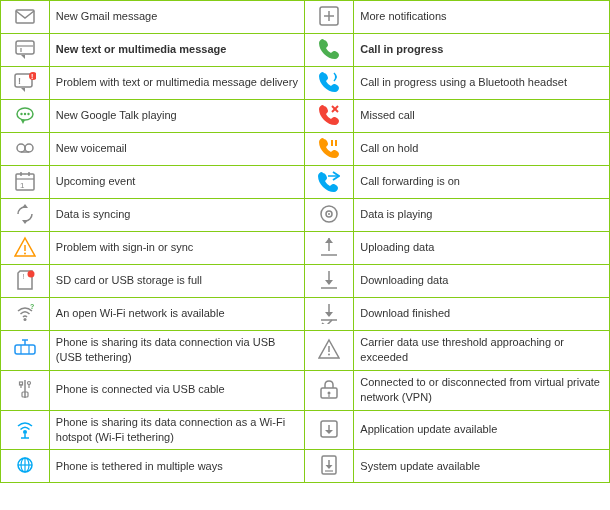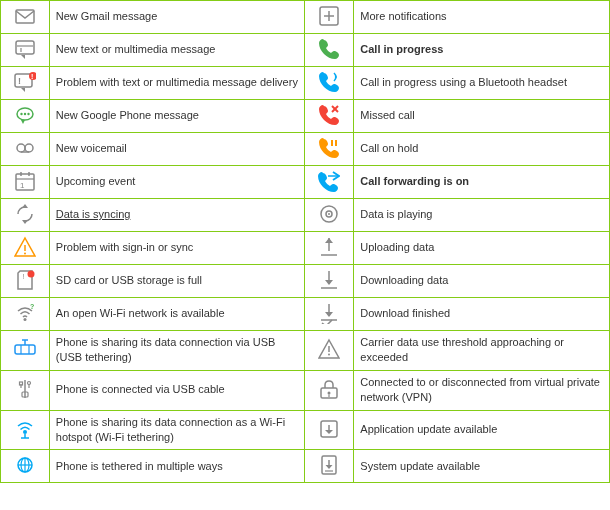--- a/index.html
+++ b/index.html
@@ -50,21 +50,21 @@
           </svg></td>
     <td class="text-cell" style="color:#333;">More notifications</td>
   </tr>
       <tr>
     <td class="icon-cell"><svg width="22" height="22" viewBox="0 0 22 22">
             <rect x="2" y="3" width="18" height="13" rx="2" fill="none" stroke="#888" stroke-width="1.5"></rect>
             <line x1="3" y1="8" x2="19" y2="8" stroke="#888" stroke-width="1.2"></line>
             <line x1="7" y1="10" x2="7" y2="14" stroke="#888" stroke-width="1.2"></line>
             <polygon points="7,17 11,21 11,17" fill="#888"></polygon>
           </svg></td>
-    <td class="text-cell" style="color:#333;">New text or multimedia message</td>
+    <td class="text-cell" style="color:#333;font-weight:bold;">New text or multimedia message</td>
     <td class="icon-cell"><svg width="22" height="22" viewBox="0 0 22 22">
             <path d="M6 2 C8 2 10 5 10 7 C10 8 9 9 8 10 C9 12 11 14 13 15 C14 14 15 13 16 13 C18 13 21 15 21 17 C21 19 19 21 17 21 C9 21 1 13 1 5 C1 3 3 1 5 1 Z" fill="#4caf50"></path>
           </svg></td>
     <td class="text-cell" style="color:#333;font-weight:bold;">Call in progress</td>
   </tr>
       <tr>
     <td class="icon-cell"><svg width="22" height="22" viewBox="0 0 22 22">
             <rect x="1" y="3" width="17" height="13" rx="2" fill="none" stroke="#888" stroke-width="1.5"></rect>
             <text x="4" y="13" font-size="9" fill="#888" font-weight="bold">!</text>
             <polygon points="7,17 11,21 11,17" fill="#888"></polygon>
@@ -80,21 +80,21 @@
     <td class="text-cell" style="color:#333;">Call in progress using a Bluetooth headset</td>
   </tr>
       <tr>
     <td class="icon-cell"><svg width="22" height="22" viewBox="0 0 22 22">
             <ellipse cx="11" cy="10" rx="8" ry="6" fill="none" stroke="#4caf50" stroke-width="1.5"></ellipse>
             <circle cx="7.5" cy="10" r="1.2" fill="#4caf50"></circle>
             <circle cx="11" cy="10" r="1.2" fill="#4caf50"></circle>
             <circle cx="14.5" cy="10" r="1.2" fill="#4caf50"></circle>
             <polygon points="7,16 9,20 11,16" fill="#4caf50"></polygon>
           </svg></td>
-    <td class="text-cell" style="color:#333;">New Google Phone message</td>
+    <td class="text-cell" style="color:#333;">New Google Talk playing</td>
     <td class="icon-cell"><svg width="22" height="22" viewBox="0 0 22 22">
             <path d="M6 2 C8 2 10 5 10 7 C10 8 9 9 8 10 C9 12 11 14 13 15 C14 14 15 13 16 13 C18 13 21 15 21 17 C21 19 19 21 17 21 C9 21 1 13 1 5 C1 3 3 1 5 1 Z" fill="#f44336"></path>
             <line x1="14" y1="2" x2="20" y2="8" stroke="#f44336" stroke-width="2"></line>
             <line x1="20" y1="2" x2="14" y2="8" stroke="#f44336" stroke-width="2"></line>
           </svg></td>
     <td class="text-cell" style="color:#333;">Missed call</td>
   </tr>
       <tr>
     <td class="icon-cell"><svg width="22" height="22" viewBox="0 0 22 22">
             <circle cx="7" cy="11" r="4" fill="none" stroke="#888" stroke-width="1.5"></circle>
@@ -116,30 +116,30 @@
             <line x1="7" y1="2" x2="7" y2="6" stroke="#888" stroke-width="1.5"></line>
             <line x1="15" y1="2" x2="15" y2="6" stroke="#888" stroke-width="1.5"></line>
             <text x="6" y="18" font-size="8" fill="#888">1</text>
           </svg></td>
     <td class="text-cell" style="color:#333;">Upcoming event</td>
     <td class="icon-cell"><svg width="22" height="22" viewBox="0 0 22 22">
             <path d="M5 3 C7 3 9 6 9 8 C9 9 8 10 7 11 C8 13 10 15 12 16 C13 15 14 14 15 14 C17 14 20 16 20 18 C20 20 18 22 16 22 C8 22 0 14 0 6 C0 4 2 2 4 2 Z" fill="#03a9f4"></path>
             <polyline points="15,2 21,6 15,10" fill="none" stroke="#03a9f4" stroke-width="1.8"></polyline>
             <path d="M10,6 Q15,6 21,6" fill="none" stroke="#03a9f4" stroke-width="1.5"></path>
           </svg></td>
-    <td class="text-cell" style="color:#333;font-weight:bold;">Call forwarding is on</td>
+    <td class="text-cell" style="color:#333;">Call forwarding is on</td>
   </tr>
       <tr>
     <td class="icon-cell"><svg width="22" height="22" viewBox="0 0 22 22">
             <path d="M4 11 A7 7 0 0 1 11 4" fill="none" stroke="#888" stroke-width="1.5"></path>
             <path d="M18 11 A7 7 0 0 1 11 18" fill="none" stroke="#888" stroke-width="1.5"></path>
             <polygon points="11,1 14,5 8,5" fill="#888"></polygon>
             <polygon points="11,21 8,17 14,17" fill="#888"></polygon>
           </svg></td>
-    <td class="text-cell" style="color:#333;text-decoration:underline;">Data is syncing</td>
+    <td class="text-cell" style="color:#333;">Data is syncing</td>
     <td class="icon-cell"><svg width="22" height="22" viewBox="0 0 22 22">
             <circle cx="11" cy="11" r="8" fill="none" stroke="#888" stroke-width="1.5"></circle>
             <circle cx="11" cy="11" r="3" fill="none" stroke="#888" stroke-width="1.5"></circle>
             <circle cx="11" cy="11" r="1" fill="#888"></circle>
           </svg></td>
     <td class="text-cell" style="color:#333;">Data is playing</td>
   </tr>
       <tr>
     <td class="icon-cell"><svg width="22" height="22" viewBox="0 0 22 22">
             <polygon points="11,2 21,20 1,20" fill="none" stroke="#ff9800" stroke-width="1.5"></polygon>

